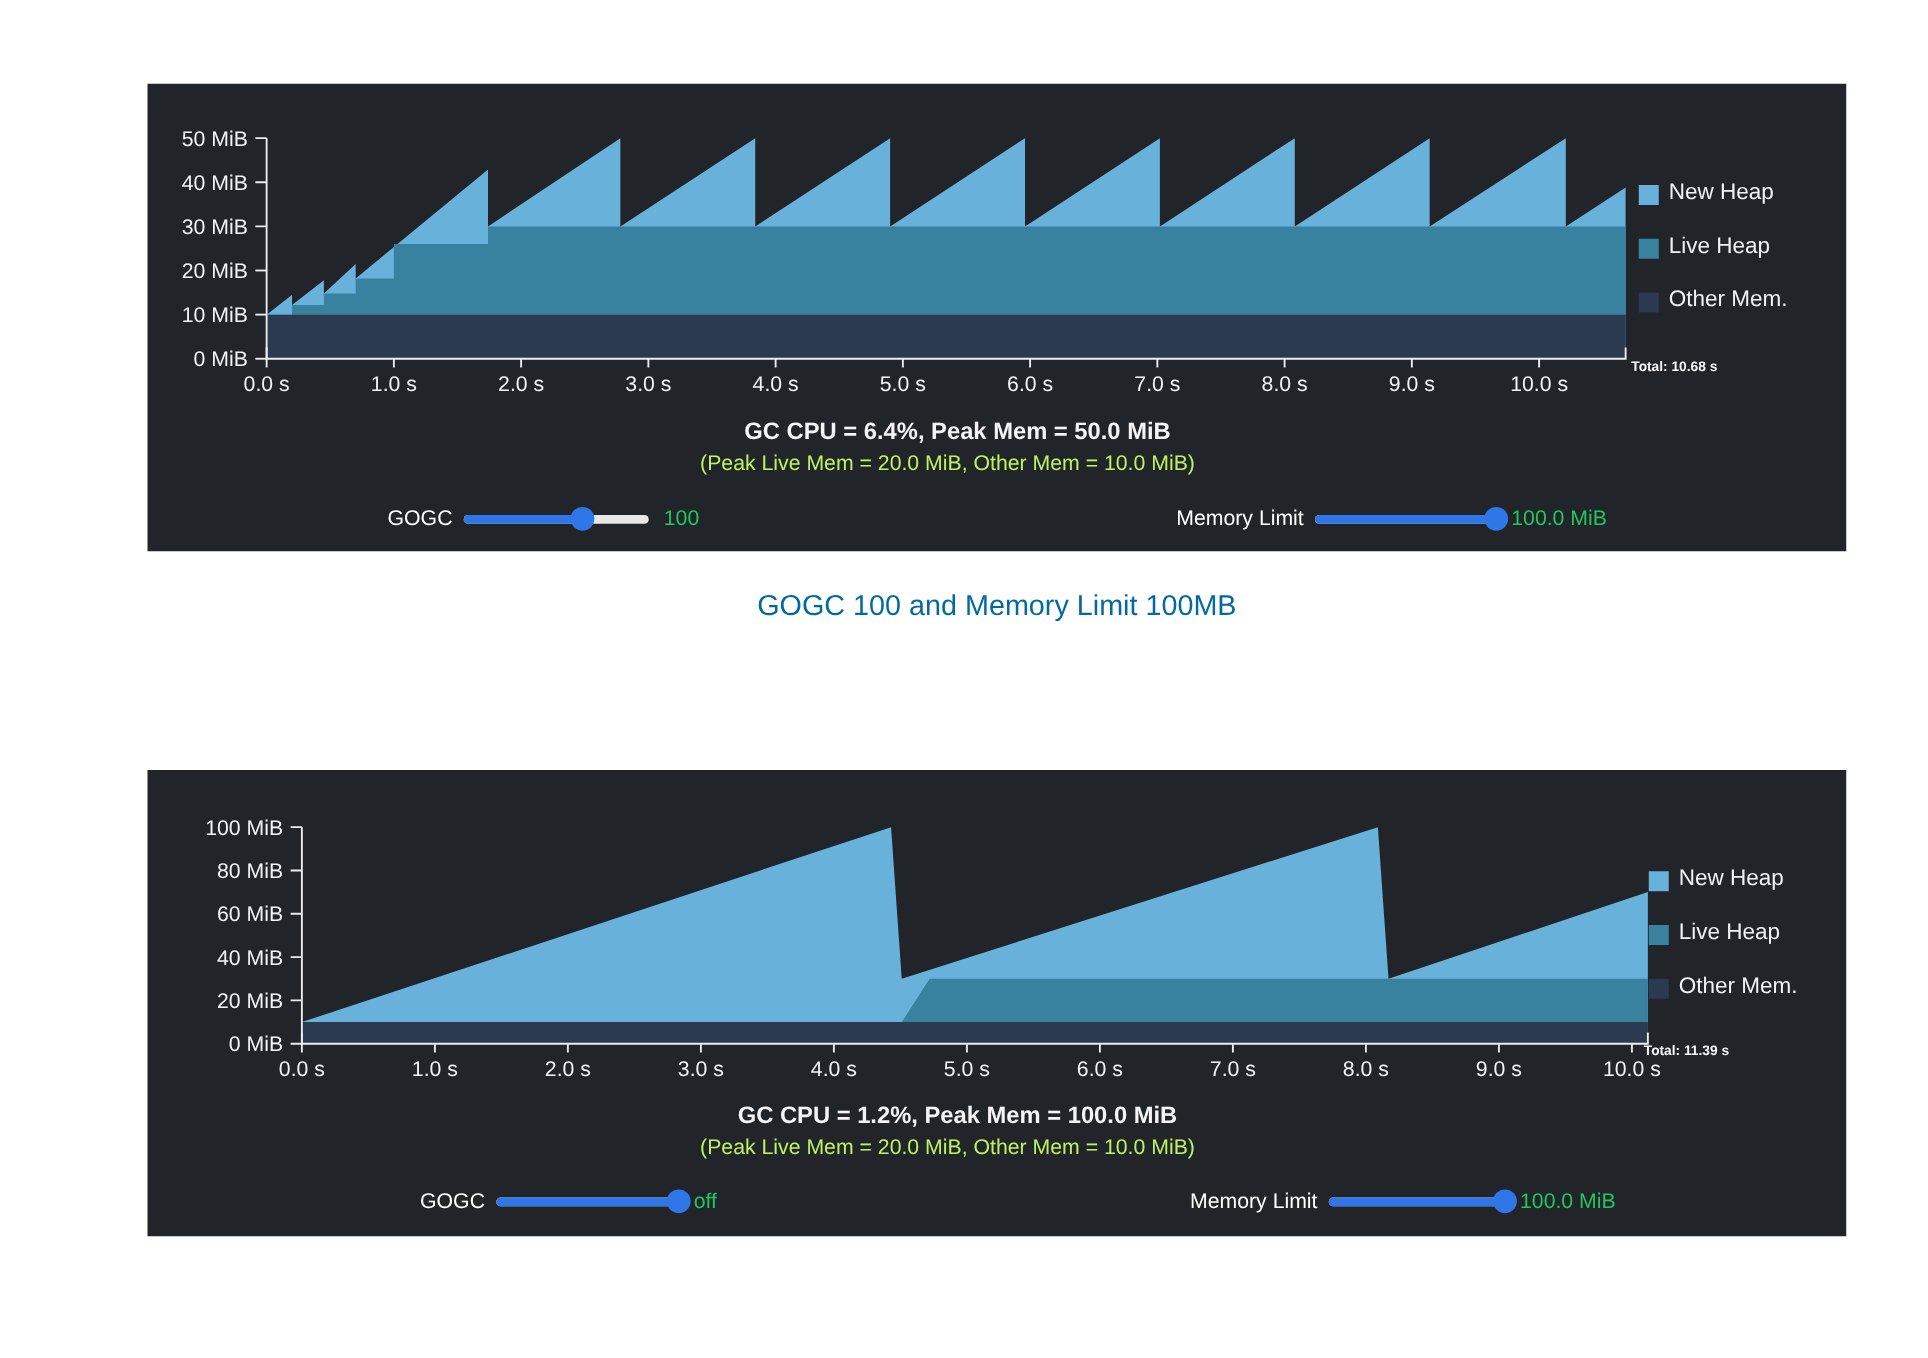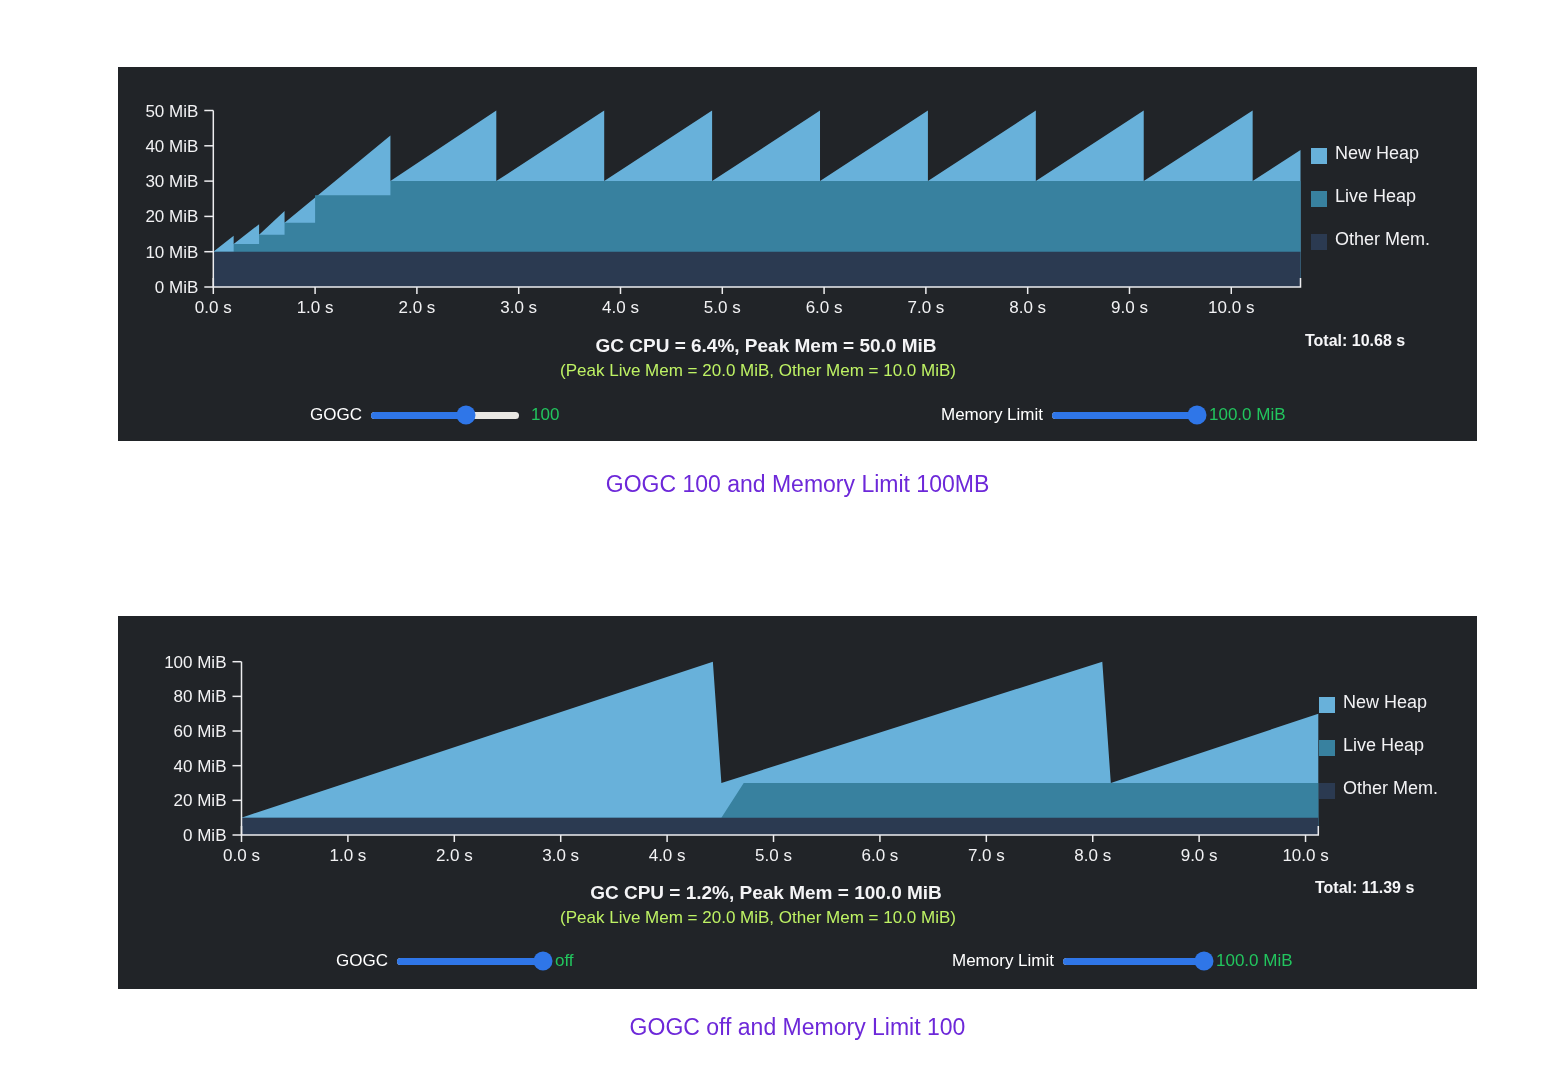--- a/index.html
+++ b/index.html
@@ -5,33 +5,33 @@
   html,body{margin:0;padding:0;background:#ffffff;}
   .page{position:relative;width:1542px;height:1086px;background:#ffffff;overflow:hidden;
         font-family:"Liberation Sans","DejaVu Sans",sans-serif;}
   .panel{position:absolute;left:118px;width:1359px;background:#212428;}
   .panel svg{position:absolute;left:0;top:0;}
   .tick-label{fill:#f2f2f4;font-size:17px;font-family:"Liberation Sans","DejaVu Sans",sans-serif;}
   .legend{position:absolute;}
   .legend-item{display:flex;align-items:flex-end;margin-bottom:25px;height:18px;}
   .legend-swatch{width:16px;height:16px;margin-right:8px;flex:none;}
   .legend-label{color:#f2f2f4;font-size:18px;white-space:nowrap;}
-  .total{position:absolute;color:#f6f6f8;font-size:16px;font-weight:bold;white-space:nowrap;margin-top:44px;}
+  .total{position:absolute;color:#f6f6f8;font-size:11px;font-weight:bold;white-space:nowrap;}
   .stats{position:absolute;left:0;width:1280px;text-align:center;}
   .stats-line1{color:#f4f4f6;font-size:19px;font-weight:bold;line-height:25px;padding-left:16px;}
   .stats-line2{color:#bef264;font-size:17px;line-height:25px;}
   .slider-row{position:absolute;display:flex;align-items:center;height:22px;gap:9px;}
   .slider-label{color:#ffffff;font-size:17px;text-align:right;white-space:nowrap;flex:none;}
   .slider-value{color:#22c55e;font-size:17px;white-space:nowrap;margin-left:3px;}
   .track{position:relative;height:7px;border-radius:4px;background:#e9e7e3;flex:none;}
   .fill{position:absolute;left:0;top:0;height:100%;border-radius:4px;background:#2f76e8;}
   .thumb{position:absolute;top:50%;width:19px;height:19px;border-radius:50%;
          background:#2f76e8;transform:translate(-50%,-50%);}
   .figcaption{position:absolute;left:118px;width:1359px;text-align:center;
-              color:#6d28d9;font-size:23px;}
+              color:#0369a1;font-size:23px;}
 </style>
 </head>
 <body>
 
 <main class="page">
 
   <section class="panel" style="top:67px;height:374px;">
     <svg width="1359" height="374">
         <path d="M95.3 184.7 L95.3 184.7 L115.65955056179776 168.815 L115.65955056179776 176.934 L141.10898876404494 157.166 L141.10898876404494 167.756 L166.55842696629213 144.10500000000002 L166.55842696629213 155.75400000000002 L272.42808988764045 68.56300000000002 L272.42808988764045 114.1 L378.2977528089888 43.5 L378.2977528089888 114.1 L486.20337078651687 43.5 L486.20337078651687 114.1 L594.108988764045 43.5 L594.108988764045 114.1 L702.0146067415731 43.5 L702.0146067415731 114.1 L809.9202247191012 43.5 L809.9202247191012 114.1 L917.8258426966293 43.5 L917.8258426966293 114.1 L1025.7314606741575 43.5 L1025.7314606741575 114.1 L1134.6550561797753 43.5 L1134.6550561797753 114.1 L1182.5 83.036 L1182.5 220 L95.3 220 Z" fill="#68b1da"></path>
         <path d="M95.3 184.7 L95.3 184.7 L115.65955056179776 184.7 L115.65955056179776 176.934 L141.10898876404494 176.934 L141.10898876404494 167.756 L166.55842696629213 167.756 L166.55842696629213 155.75400000000002 L197.0977528089888 155.75400000000002 L197.0977528089888 128.22 L272.42808988764045 128.22 L272.42808988764045 114.1 L1182.5 114.1 L1182.5 220 L95.3 220 Z" fill="#38819f"></path>
@@ -182,15 +182,14 @@
     </div>
     <div class="slider-row" style="left:761px;top:334px">
       <span class="slider-label" style="width:175px">Memory Limit</span>
       <div class="track" style="width:141px">
         <div class="fill" style="width: 100%;"></div>
         <div class="thumb" style="left: 100%;"></div>
       </div>
       <span class="slider-value">100.0 MiB</span>
     </div>
   </section>
-  <div class="figcaption" style="top:1014px">GOGC off and Memory Limit 100</div>
 
 </main>
 
 </body></html>

